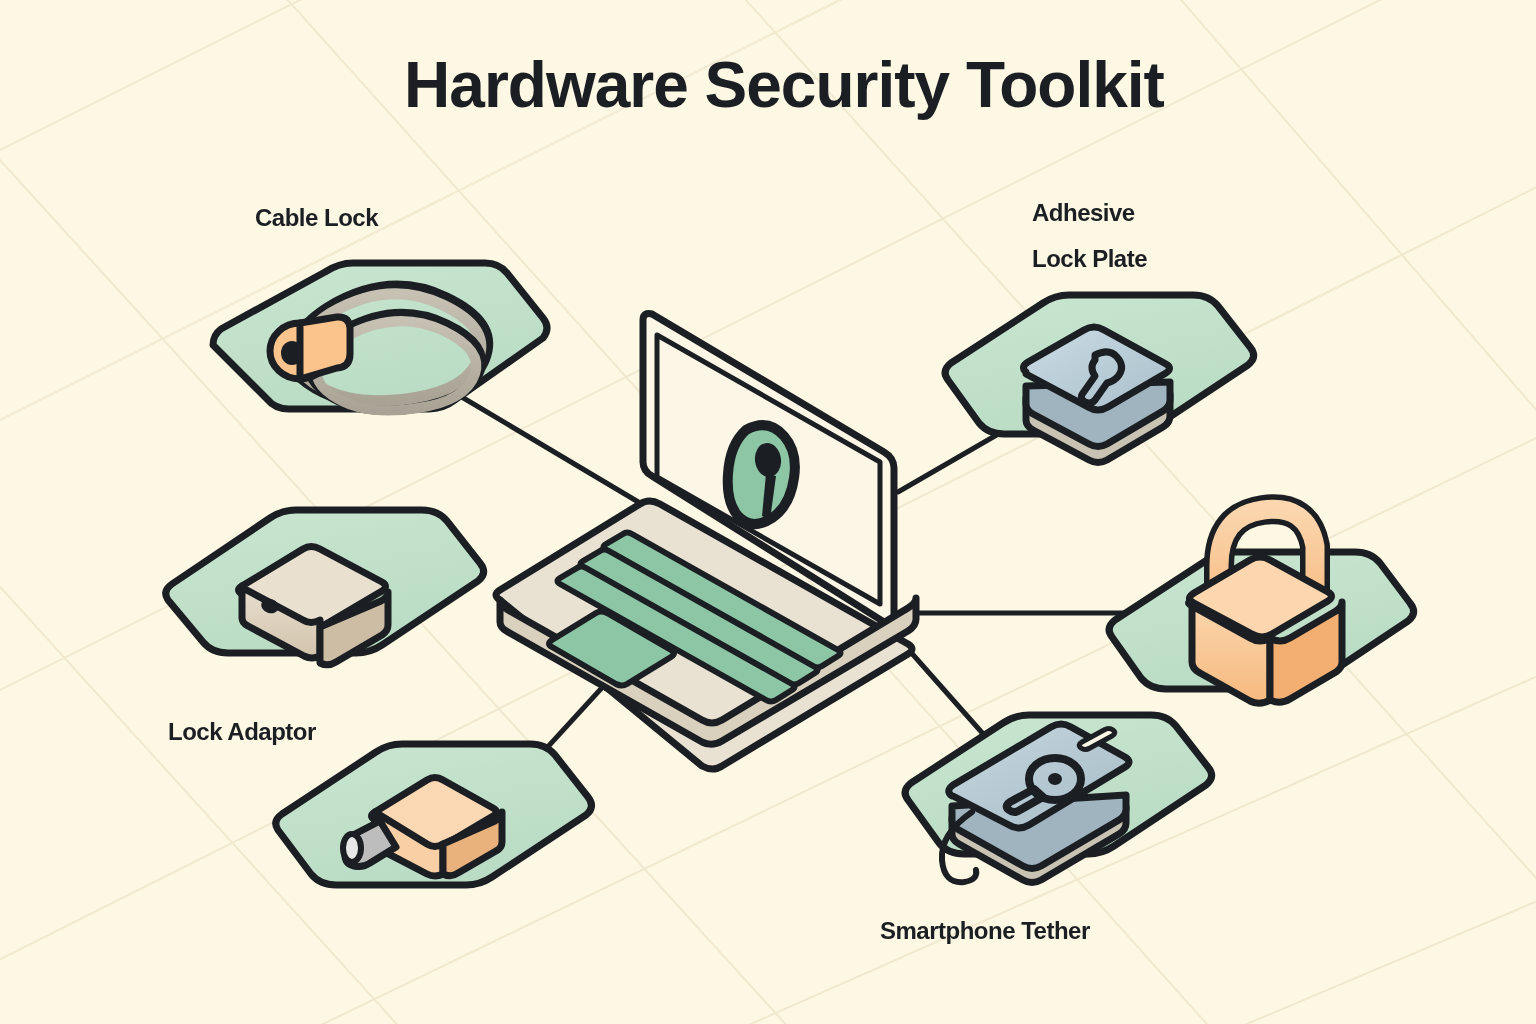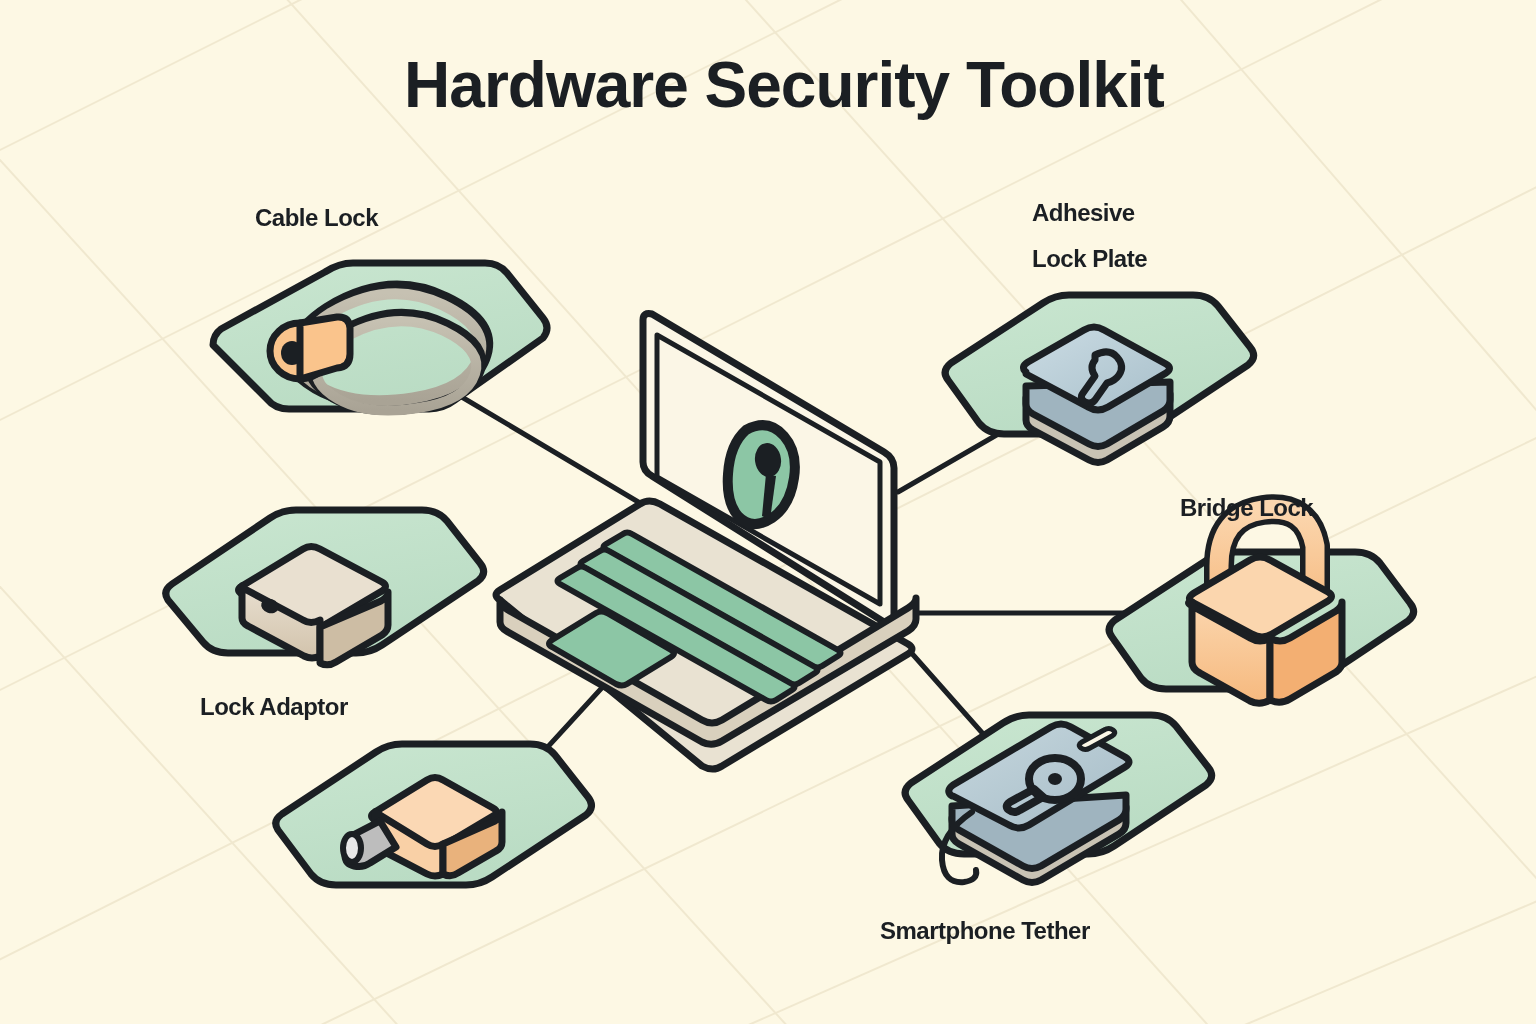--- a/index.html
+++ b/index.html
@@ -17,21 +17,21 @@
     font-weight:700;
     font-size:24px;
     line-height:46px;
     letter-spacing:-0.5px;
     white-space:pre-line;
     font-family:"Liberation Sans", sans-serif;
   }
   #label-cable-lock{left:255px;top:195px;}
   #label-adhesive-lock-plate{left:1025px;top:190px;text-align:left;margin-left:7px;}
   #label-bridge-lock{left:1180px;top:485px;}
-  #label-lock-adaptor{left:168px;top:684px;margin-left:32px;}
+  #label-lock-adaptor{left:168px;top:709px;}
   #label-smartphone-tether{left:880px;top:908px;text-align:center;}
   #page-title{
     position:absolute;left:16px;top:48px;width:1536px;text-align:center;
     font-size:64px;font-weight:700;color:#1B1F23;letter-spacing:-1px;
     font-family:"Liberation Sans", sans-serif;
   }
 </style>
 </head>
 <body>
 
@@ -183,17 +183,16 @@
         <path d="M972 812 q-32 22 -30 48 q2 24 22 22 q14 -2 12 -12" fill="none" stroke="#1B1F23" stroke-width="6" stroke-linecap="round"></path>
       </g>
     </g>
   </svg>
 
   <div id="page-title">Hardware Security Toolkit</div>
 
   <div class="lbl" id="label-cable-lock">Cable Lock</div>
   <div class="lbl" id="label-adhesive-lock-plate">Adhesive
 Lock Plate</div>
-  <div class="lbl" id="label-bridge-lock">Bridge Lock</div>
   <div class="lbl" id="label-smartphone-tether">Smartphone Tether</div>
   <div class="lbl" id="label-lock-adaptor">Lock Adaptor</div>
 
 </div>
 
 </body></html>

